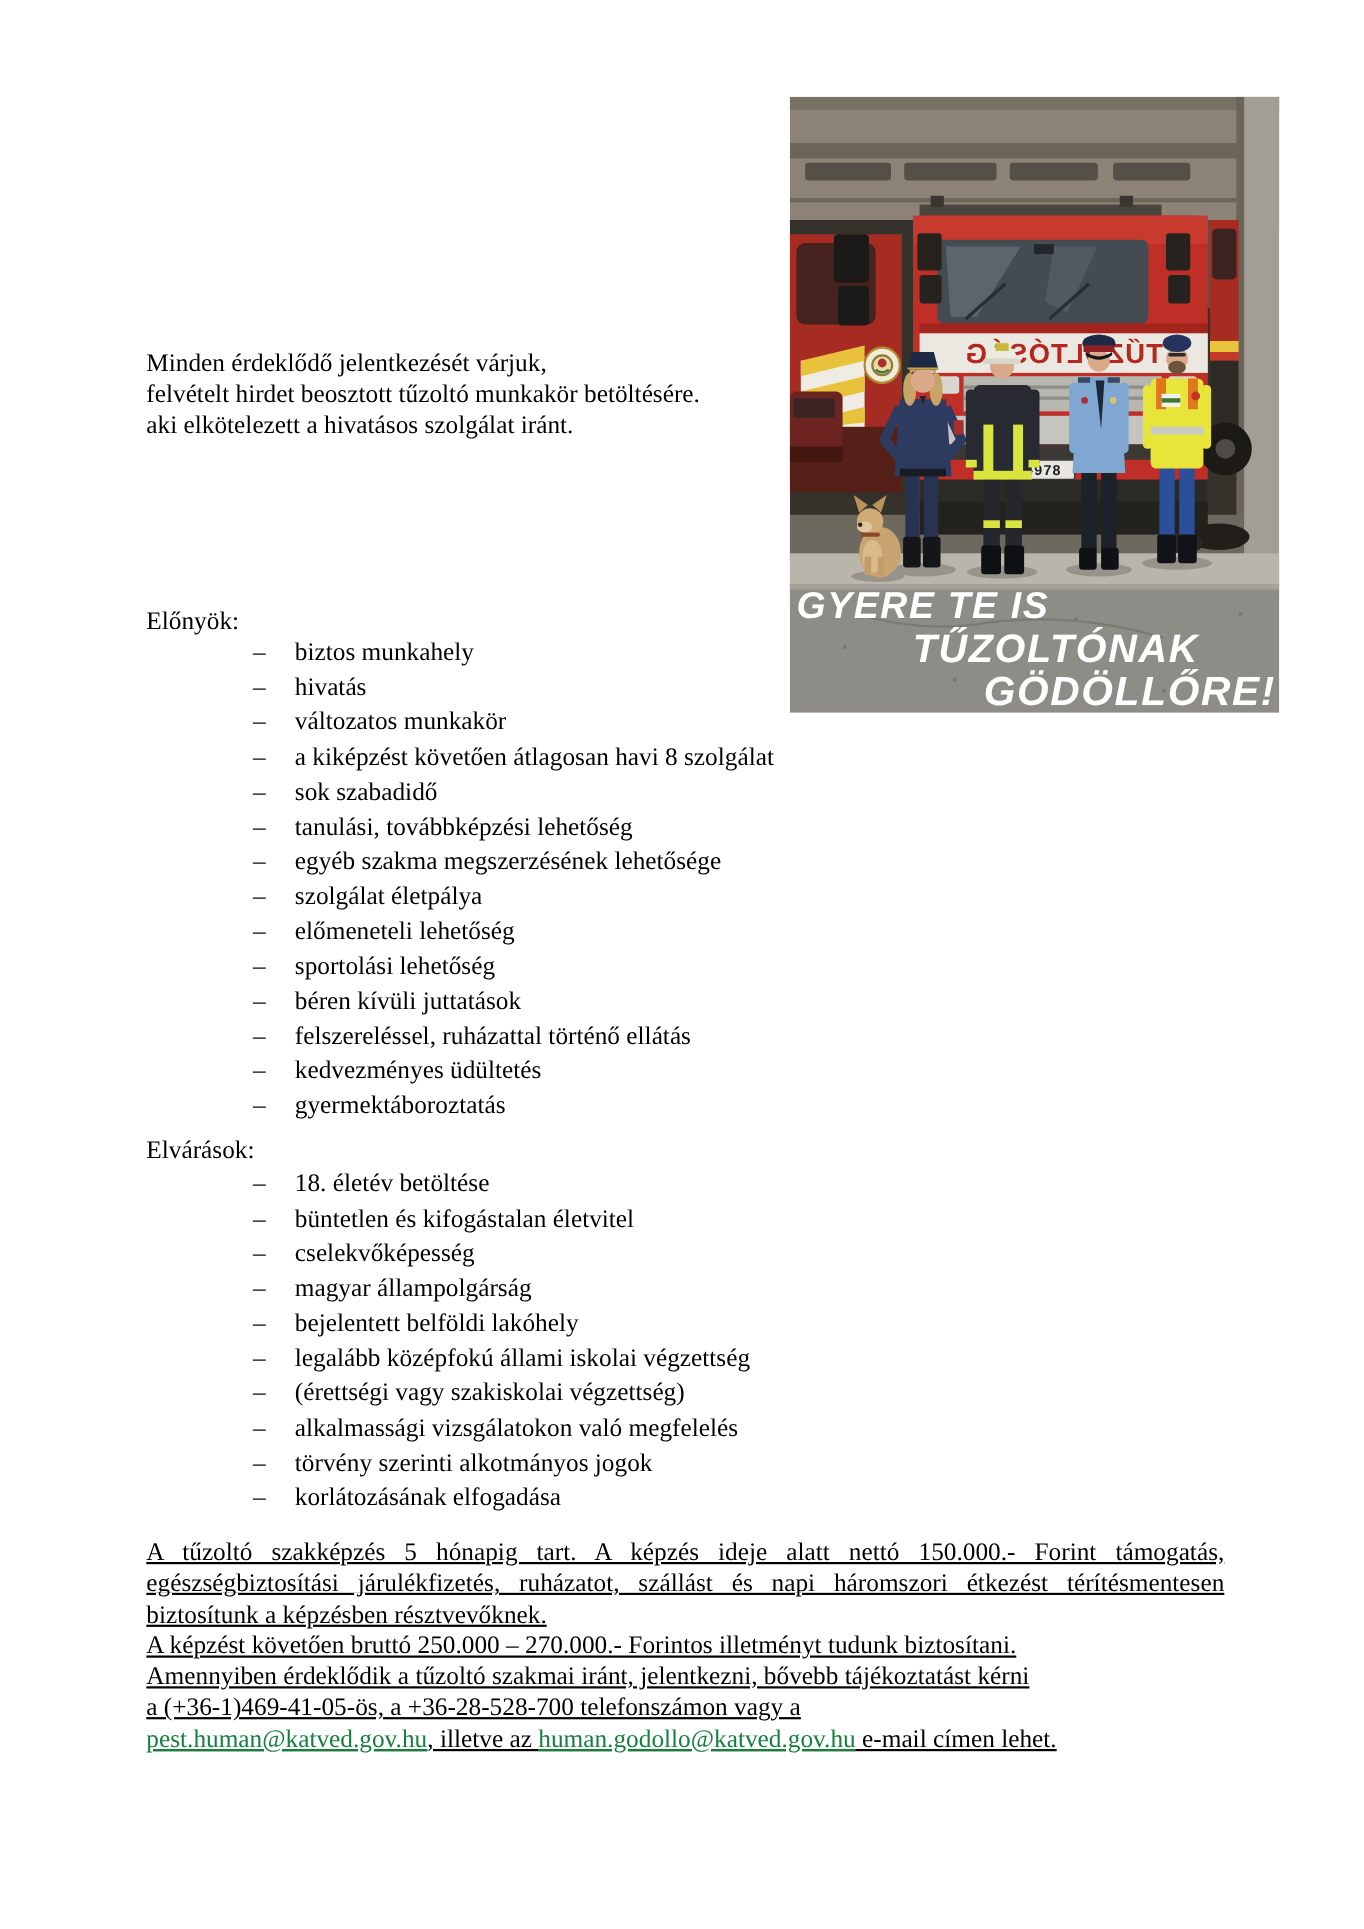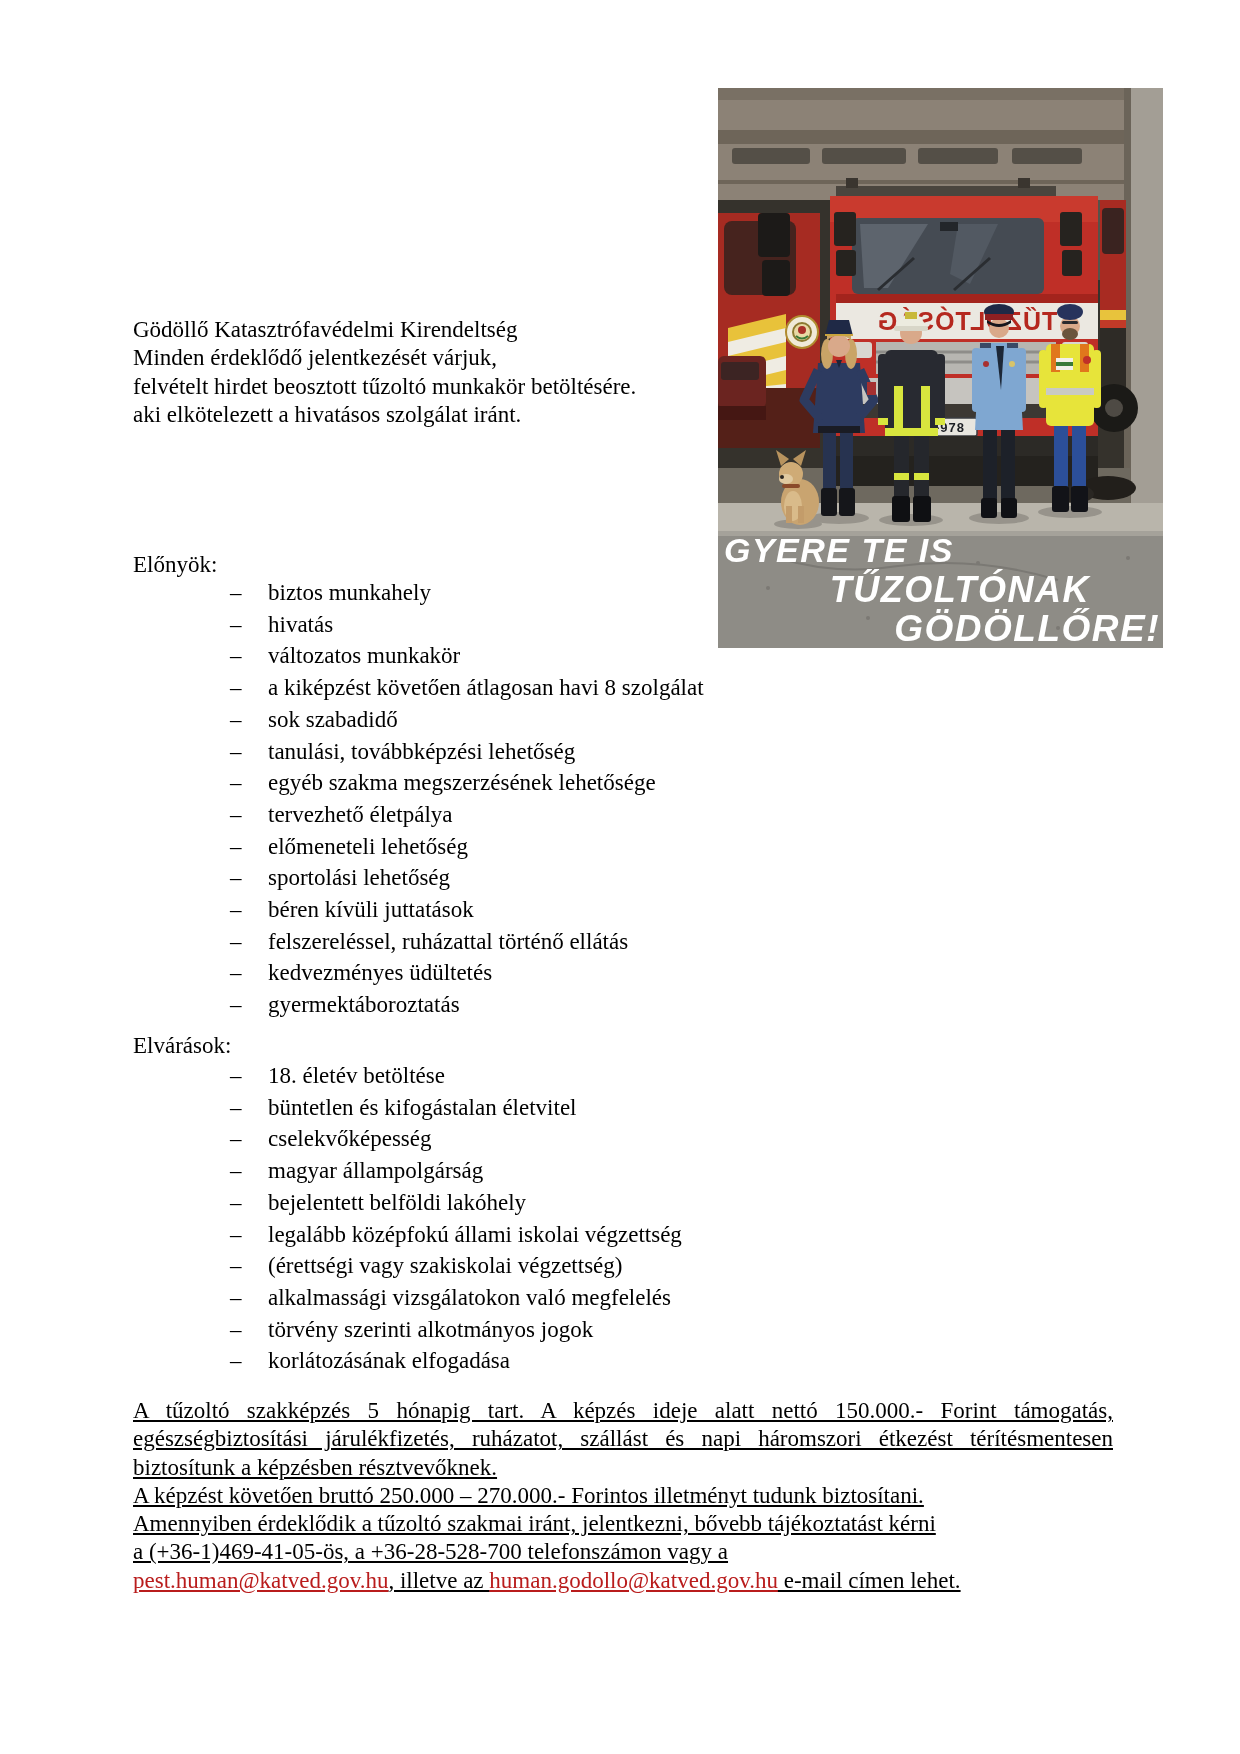--- a/index.html
+++ b/index.html
@@ -48,21 +48,21 @@
   ul.dash-list .dash {
     position: absolute; left: 97px; top: 0;
   }
   .closing {
     position: absolute; left: 133px; top: 1397px; width: 980px;
     font-size: 23px; line-height: 28.3px; text-decoration: underline;
   }
   .closing p { margin: 0; }
   .closing p.just { text-align: justify; }
   a.email-link, span.email-link {
-    color: #b91c1c; text-decoration: underline; cursor: pointer;
+    color: #15803d; text-decoration: underline; cursor: pointer;
   }
   
   .truck-text {
     font-family: "Liberation Sans", "DejaVu Sans", sans-serif;
     font-weight: bold; font-size: 25px; fill: #b5281f; letter-spacing: 1px;
   }
   .plate-text {
     font-family: "Liberation Sans", "DejaVu Sans", sans-serif;
     font-weight: bold; font-size: 13px; fill: #1c1f24; letter-spacing: 1px;
   }
@@ -74,21 +74,20 @@
   .ov2 { font-size: 36px; }
   .ov3 { font-size: 37px; }
 </style>
 </head>
 <body>
 
 <div class="page">
 
 
   <div class="intro">
-    <div>Gödöllő Katasztrófavédelmi Kirendeltség</div>
     <div>Minden érdeklődő jelentkezését várjuk,</div>
     <div>felvételt hirdet beosztott tűzoltó munkakör betöltésére.</div>
     <div>aki elkötelezett a hivatásos szolgálat iránt.</div>
   </div>
 
   <div class="photo-wrap">
     <svg width="445" height="560" viewBox="0 0 445 560" xmlns="http://www.w3.org/2000/svg">
 
       <g>
         <rect x="0" y="0" width="445" height="118" fill="#8c8276"></rect>
@@ -304,21 +303,21 @@
   <div class="section-heading benefits-heading">Előnyök:</div>
 
   <ul class="dash-list benefits-list">
     <li><span class="dash">–</span><span>biztos munkahely</span></li>
     <li><span class="dash">–</span><span>hivatás</span></li>
     <li><span class="dash">–</span><span>változatos munkakör</span></li>
     <li><span class="dash">–</span><span>a kiképzést követően átlagosan havi 8 szolgálat</span></li>
     <li><span class="dash">–</span><span>sok szabadidő</span></li>
     <li><span class="dash">–</span><span>tanulási, továbbképzési lehetőség</span></li>
     <li><span class="dash">–</span><span>egyéb szakma megszerzésének lehetősége</span></li>
-    <li><span class="dash">–</span><span>tervezhető életpálya</span></li>
+    <li><span class="dash">–</span><span>szolgálat életpálya</span></li>
     <li><span class="dash">–</span><span>előmeneteli lehetőség</span></li>
     <li><span class="dash">–</span><span>sportolási lehetőség</span></li>
     <li><span class="dash">–</span><span>béren kívüli juttatások</span></li>
     <li><span class="dash">–</span><span>felszereléssel, ruházattal történő ellátás</span></li>
     <li><span class="dash">–</span><span>kedvezményes üdültetés</span></li>
     <li><span class="dash">–</span><span>gyermektáboroztatás</span></li>
   </ul>
 
   <div class="section-heading requirements-heading">Elvárások:</div>
 

